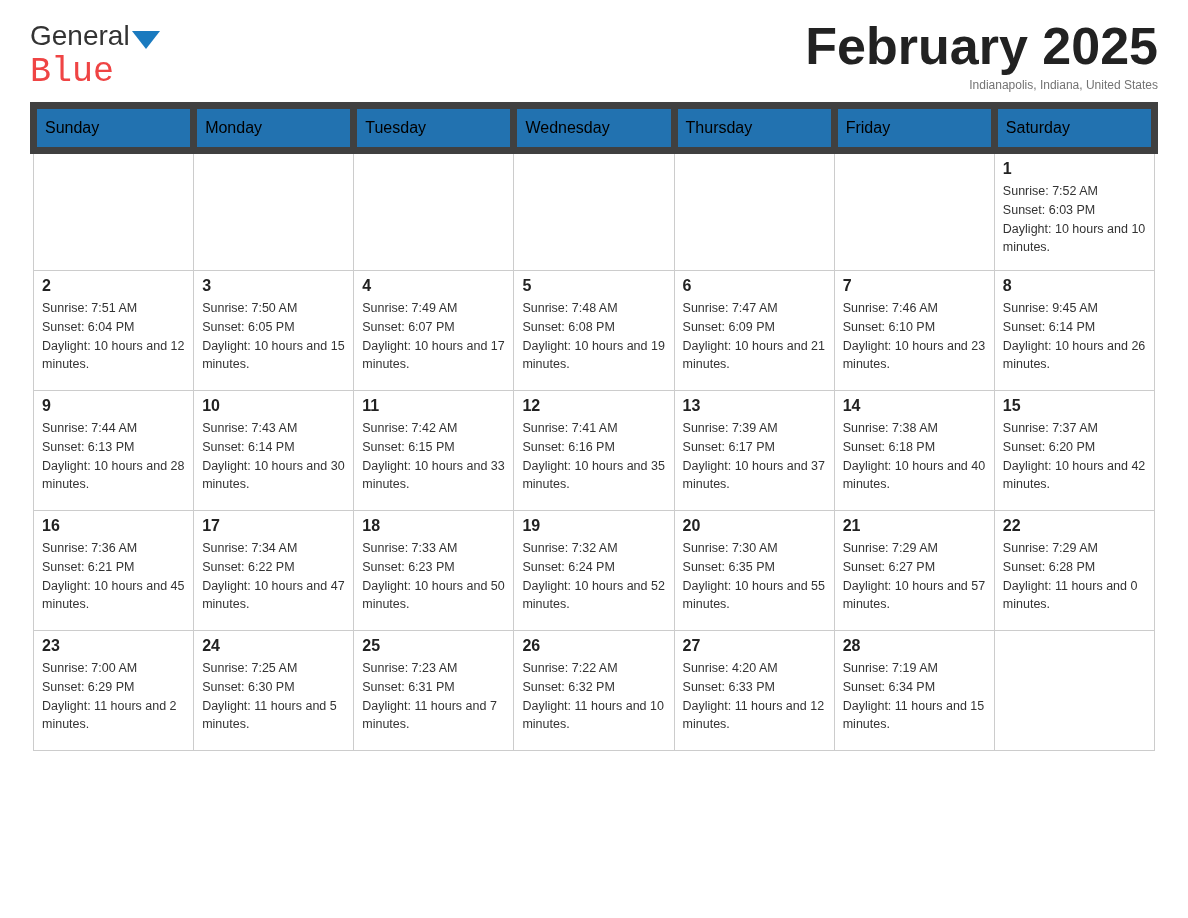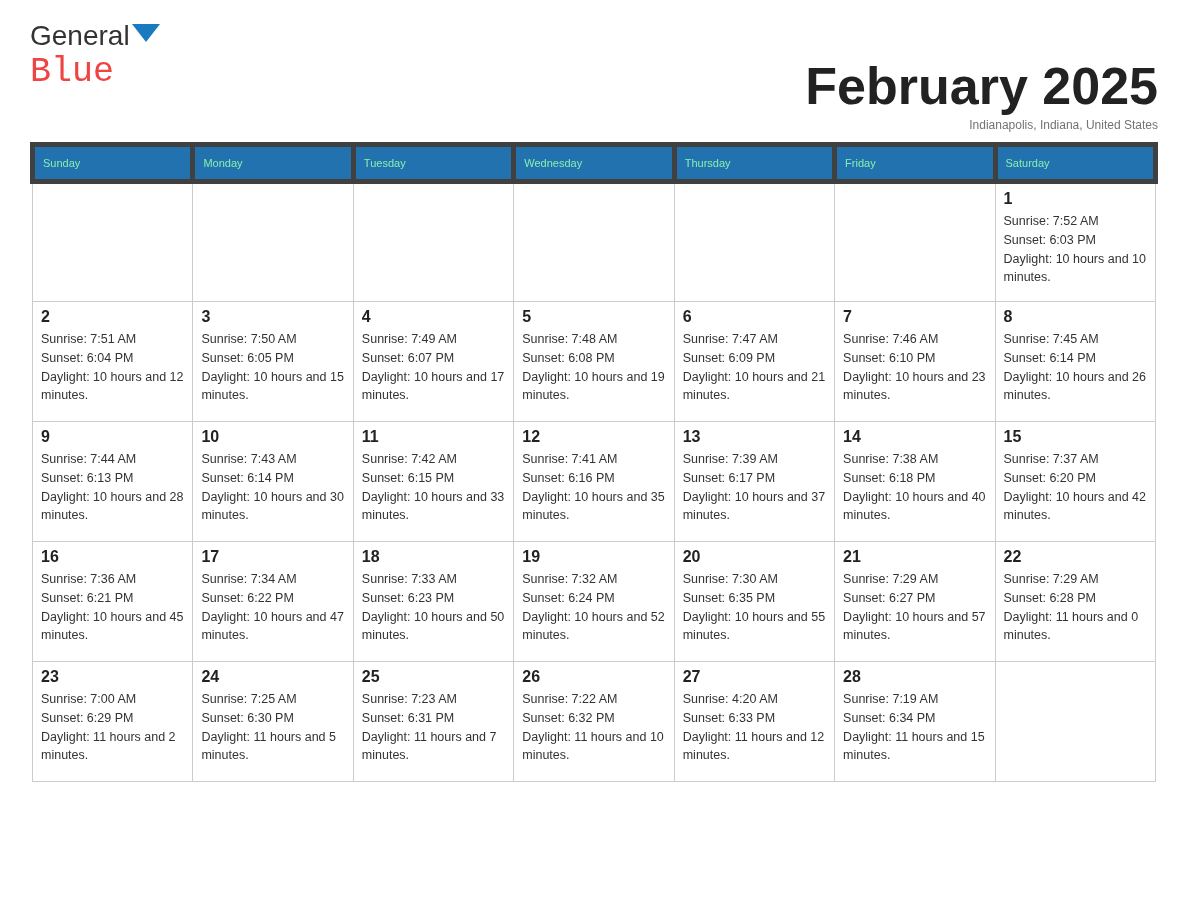--- a/index.html
+++ b/index.html
@@ -19,60 +19,60 @@
     .logo {
       display: flex;
       flex-direction: column;
       align-items: flex-start;
     }
     .logo-text {
       font-size: 28px;
       font-weight: normal;
       color: #333;
       display: flex;
+      align-items: center;
     }
     .logo-general { color: #333; }
     .logo-arrow {
       display: inline-block;
       width: 0;
       height: 0;
       border-left: 14px solid transparent;
       border-right: 14px solid transparent;
       border-top: 18px solid #1a7abf;
       margin: 0 2px;
       position: relative;
       top: 4px;
     }
     .logo-blue { color: #ef4444; font-size: 35px; font-family: Liberation Mono, monospace; }
     .title-block { text-align: right; }
     .month-title {
       font-size: 52px;
       font-weight: bold;
       color: #222;
       line-height: 1;
-      margin-top: 40px;
     }
     .location {
       font-size: 12px;
       color: #737373;
       margin-top: 6px;
     }
     .calendar {
       width: 100%;
       border-collapse: collapse;
       margin-top: 10px;
     }
     .calendar thead th {
       background-color: #2272b0;
-      color: #86efac;
+      color: #000000;
       padding: 10px 8px;
       text-align: left;
-      font-size: 11px;
+      font-size: 16px;
       font-weight: normal;
-      border: 5px solid #404040;
+      border: 7px solid #404040;
     }
     .calendar tbody td {
       border: 1px solid #ccc;
       vertical-align: top;
       padding: 6px 8px;
       width: 14.28%;
       font-size: 13px;
       color: #333;
       height: 120px;
     }
@@ -191,21 +191,21 @@
           <span class="day-number">7</span>
           <div class="day-info">
             <div>Sunrise: 7:46 AM</div>
             <div>Sunset: 6:10 PM</div>
             <div>Daylight: 10 hours and 23 minutes.</div>
           </div>
         </td>
         <td>
           <span class="day-number">8</span>
           <div class="day-info">
-            <div>Sunrise: 7:45 AM</div>
+            <div>Sunrise: 9:45 AM</div>
             <div>Sunset: 6:14 PM</div>
             <div>Daylight: 10 hours and 26 minutes.</div>
           </div>
         </td>
       </tr>
       <tr>
         <td>
           <span class="day-number">9</span>
           <div class="day-info">
             <div>Sunrise: 7:44 AM</div>

